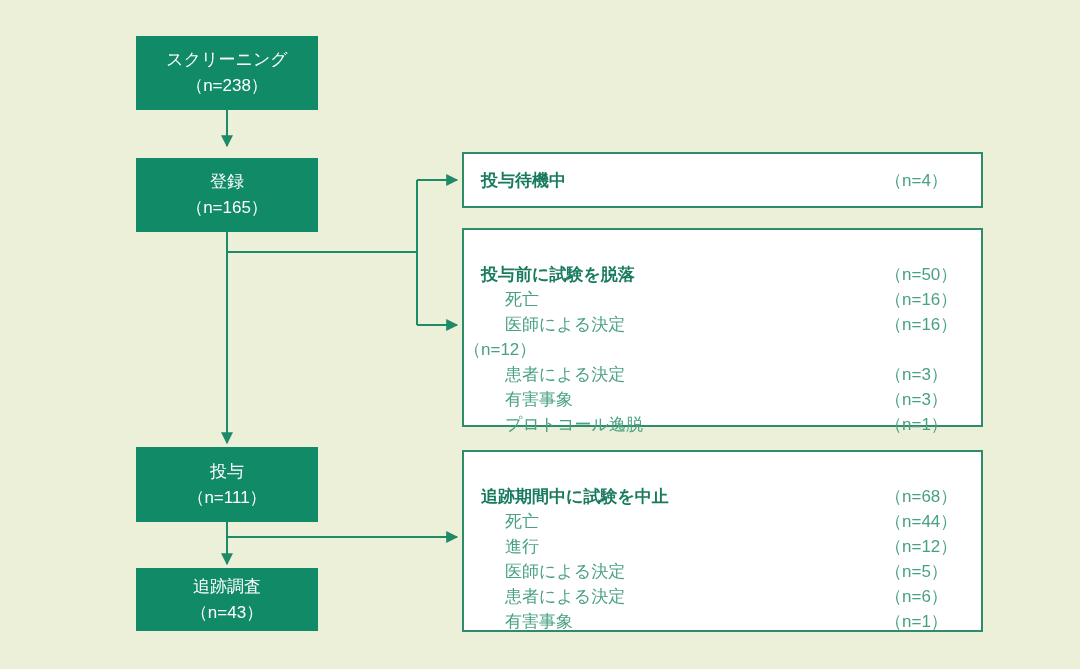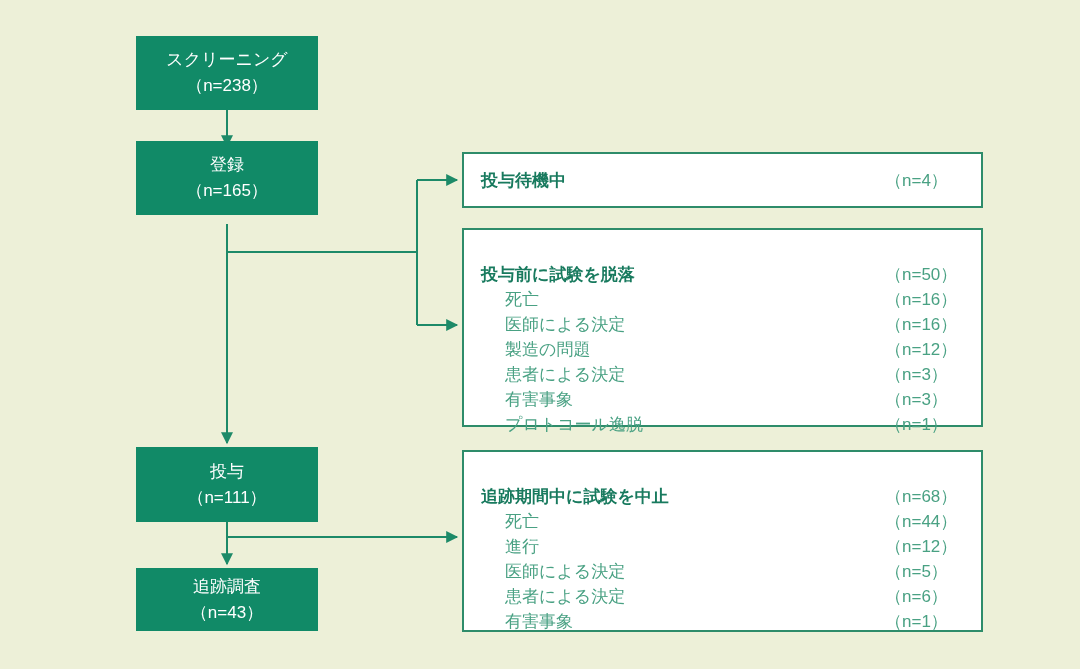--- a/index.html
+++ b/index.html
@@ -102,21 +102,21 @@
       <line x1="417" y1="325" x2="457" y2="325" marker-end="url(#arr)"></line>
       <line x1="227" y1="537" x2="457" y2="537" marker-end="url(#arr)"></line>
     </g>
   </svg>
 
   <div class="flow-box" style="left:136px; top:36px; height:74px;">
     <div>スクリーニング</div>
     <div>（n=238）</div>
   </div>
 
-  <div class="flow-box" style="left:136px; top:141px; height:74px;">
+  <div class="flow-box" style="left:136px; top:158px; height:74px;">
     <div>登録</div>
     <div>（n=165）</div>
   </div>
 
   <div class="flow-box" style="left:136px; top:447px; height:75px;">
     <div>投与</div>
     <div>（n=111）</div>
   </div>
 
   <div class="flow-box" style="left:136px; top:568px; height:63px;">
@@ -138,21 +138,20 @@
     </div>
     <div class="d-row item">
       <span class="lbl">死亡</span>
       <span class="val">（n=16）</span>
     </div>
     <div class="d-row item">
       <span class="lbl">医師による決定</span>
       <span class="val">（n=16）</span>
     </div>
     <div class="d-row item">
-      <span class="lbl">製造の問題</span>
       <span class="val">（n=12）</span>
     </div>
     <div class="d-row item">
       <span class="lbl">患者による決定</span>
       <span class="val">（n=3）</span>
     </div>
     <div class="d-row item">
       <span class="lbl">有害事象</span>
       <span class="val">（n=3）</span>
     </div>

